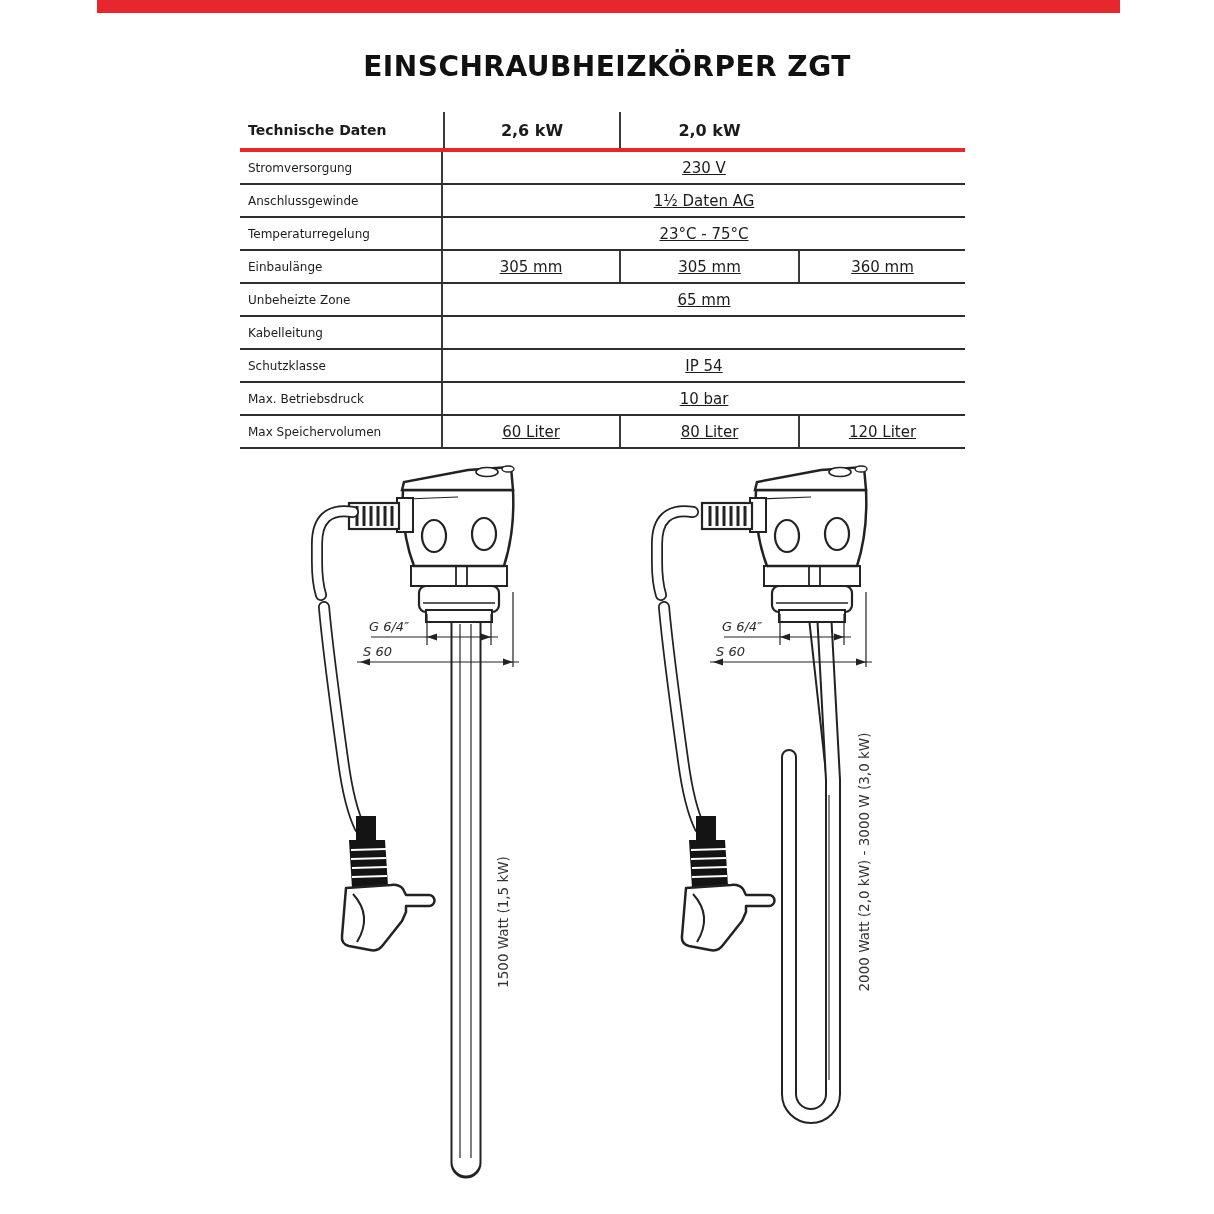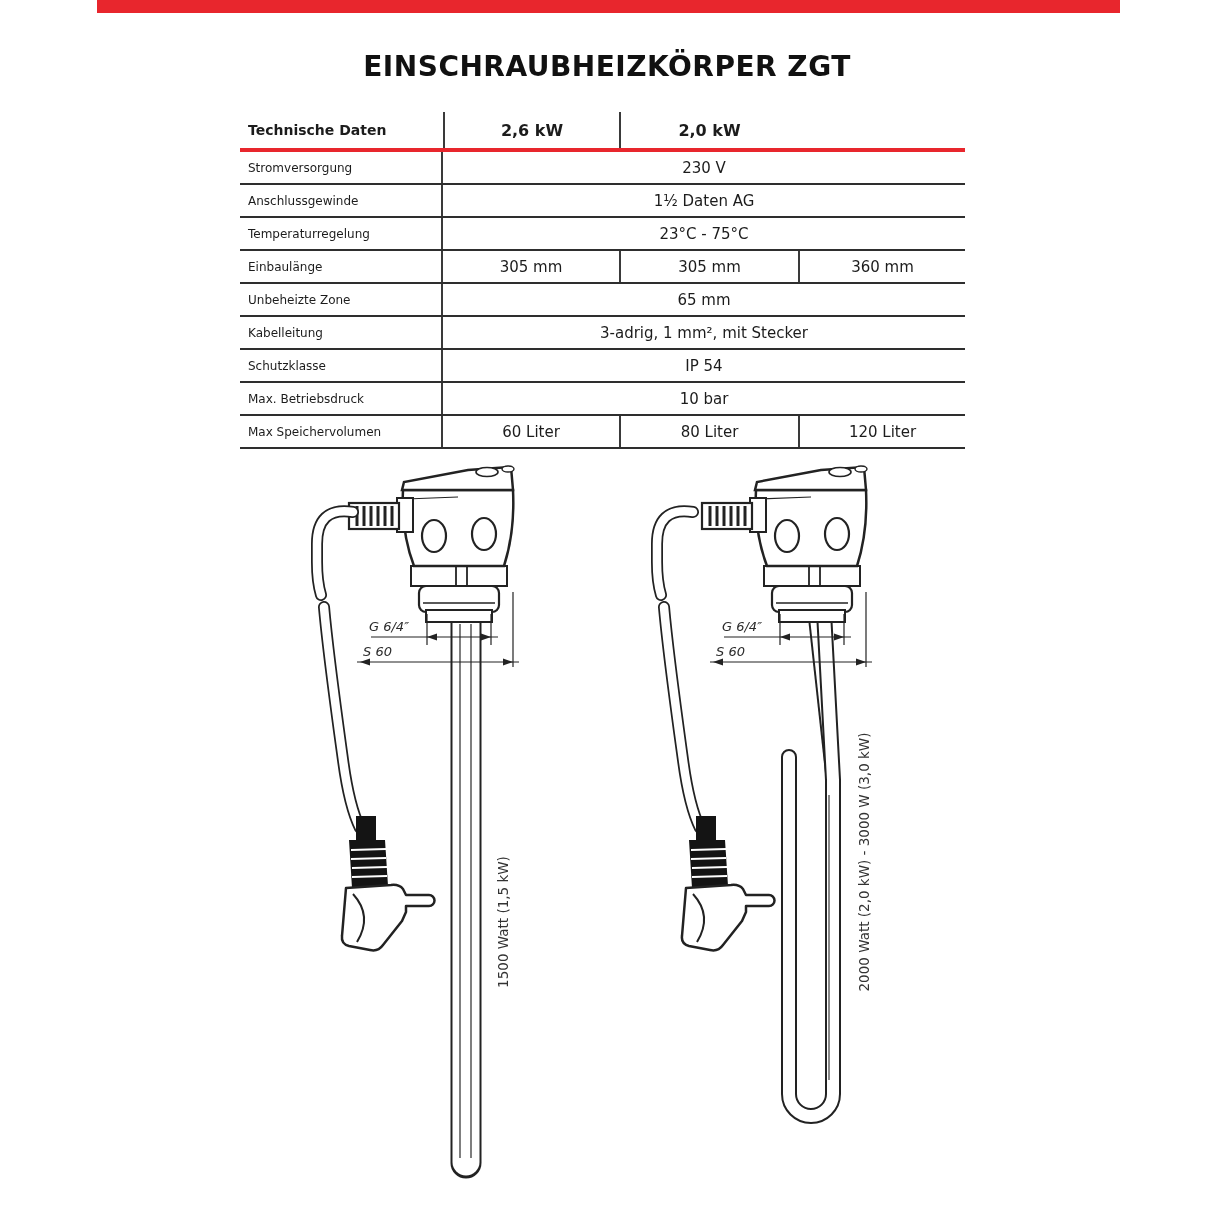--- a/index.html
+++ b/index.html
@@ -18,21 +18,21 @@
   .thead {
     display:grid; grid-template-columns:203px 176px 179px 167px;
     height:36px; align-items:center; border-bottom:4px solid #e8262d;
   }
   .thead .hlabel { font-weight:bold; font-size:14px; padding-left:8px; }
   .thead .hcol   { font-weight:bold; font-size:16px; text-align:center; border-left:2px solid #3a3a3a; height:100%; display:flex; align-items:center; justify-content:center; }
   .trow { display:grid; height:31px; align-items:center; border-bottom:2px solid #2e2e2e; }
   .trow.span  { grid-template-columns:203px 522px; }
   .trow.cols  { grid-template-columns:203px 176px 179px 167px; }
   .tlabel { font-size:12px; padding-left:8px; border-right:2px solid #3a3a3a; height:100%; display:flex; align-items:center; }
-  .tval   { font-size:15px; text-align:center; height:100%; display:flex; align-items:center; justify-content:center; }
+  .tval   { font-size:15px; text-align:center; height:100%; display:flex; align-items:center; justify-content:center;text-decoration:underline; }
   .trow.cols .tval + .tval { border-left:2px solid #3a3a3a; }
   
   svg.drawing { position:absolute; left:0; top:0; }
   .dim-label   { font-size:13px; font-style:italic; fill:#2b2b2b; }
   .power-label { font-size:13.5px; fill:#333; }
 </style>
 </head>
 <body>
 
 <div id="page">
@@ -66,21 +66,20 @@
       <div class="tval">305 mm</div>
       <div class="tval">305 mm</div>
       <div class="tval">360 mm</div>
     </div>
     <div class="trow span">
       <div class="tlabel">Unbeheizte Zone</div>
       <div class="tval">65 mm</div>
     </div>
     <div class="trow span">
       <div class="tlabel">Kabelleitung</div>
-      <div class="tval">3-adrig, 1 mm², mit Stecker</div>
     </div>
     <div class="trow span">
       <div class="tlabel">Schutzklasse</div>
       <div class="tval">IP 54</div>
     </div>
     <div class="trow span">
       <div class="tlabel">Max. Betriebsdruck</div>
       <div class="tval">10 bar</div>
     </div>
     <div class="trow cols">

